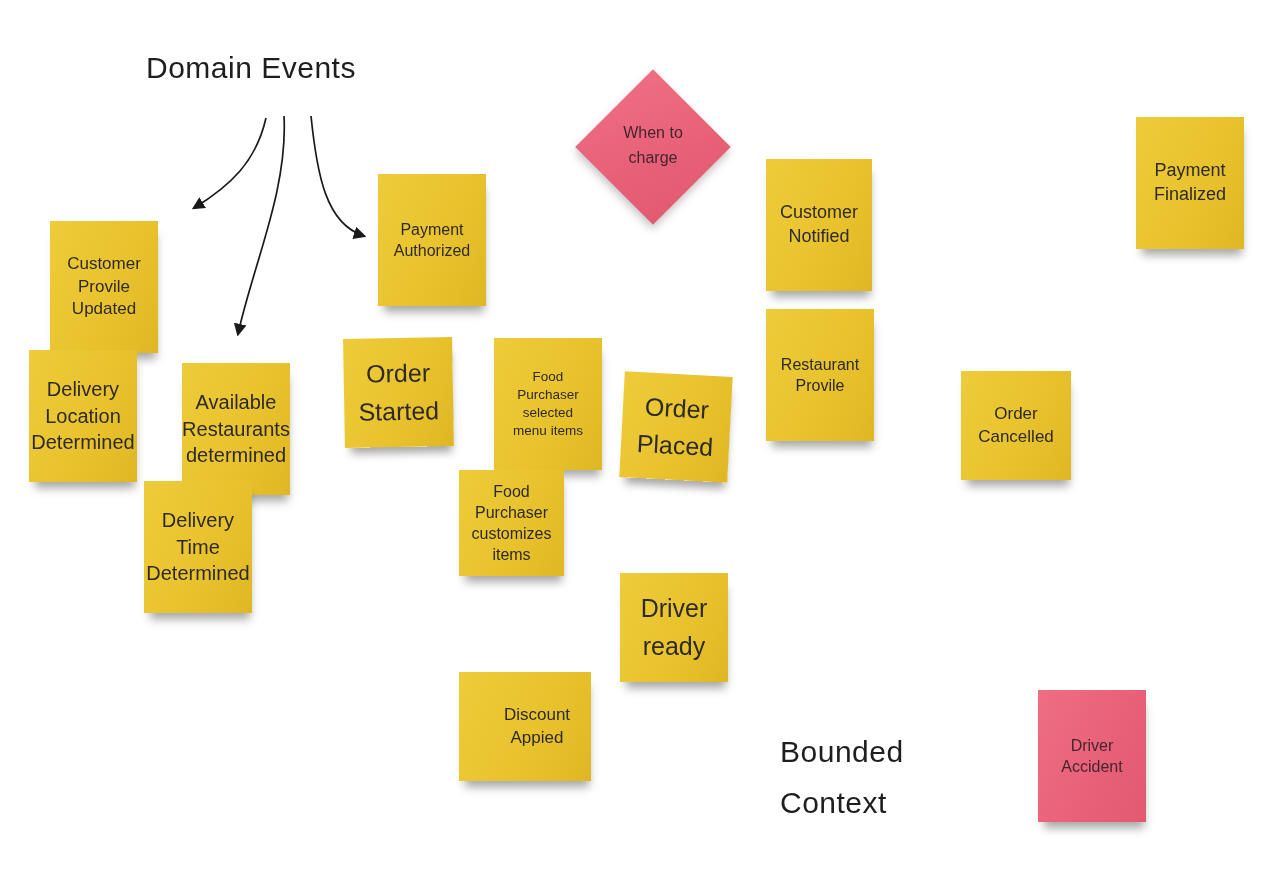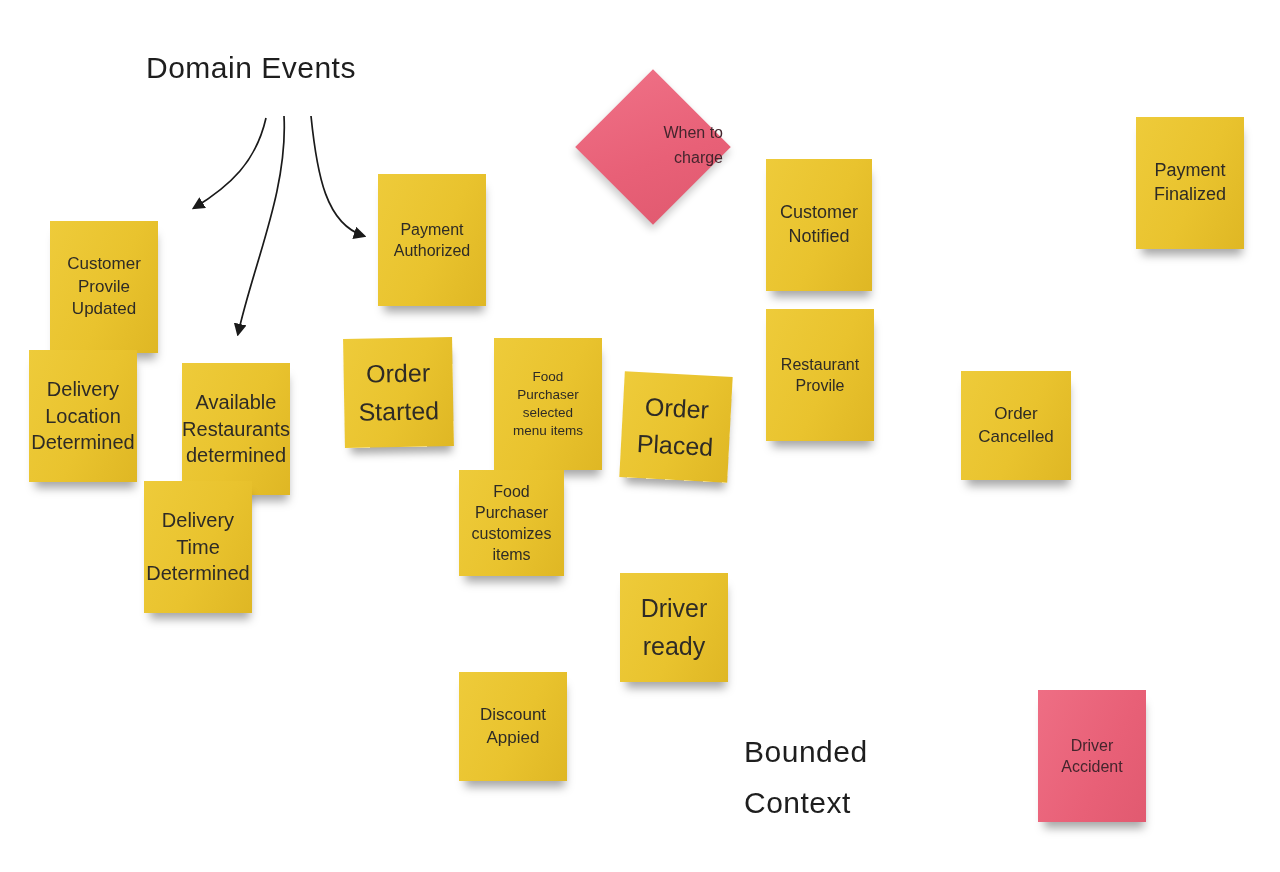--- a/index.html
+++ b/index.html
@@ -22,21 +22,21 @@
     letter-spacing: 0.5px;
     white-space: pre-line;
     line-height: 1.7;
   }
   #title-domain-events {
     left: 146px;
     top: 50px;
     line-height: 1.2;
   }
   #title-bounded-context {
-    left: 744px;
+    left: 780px;
     top: 726px;
   }
   .arrows-layer {
     position: absolute;
     left: 0;
     top: 0;
     width: 1280px;
     height: 872px;
     pointer-events: none;
   }
@@ -72,39 +72,39 @@
   #note-payment-authorized         { left: 378px;  top: 174px; }
   #note-order-started              { left: 344px;  top: 338px; width: 109px; height: 109px; transform: rotate(-1deg); }
   #note-food-purchaser-selected-menu-items { left: 494px; top: 338px; }
   #note-food-purchaser-customizes-items    { left: 459px; top: 470px; width: 105px; height: 106px; }
   #note-order-placed               { left: 622px;  top: 374px; height: 106px; transform: rotate(3deg); }
   #note-restaurant-selected        { left: 766px;  top: 309px; }
   #note-customer-notified          { left: 766px;  top: 159px; width: 106px; }
   #note-payment-finalized          { left: 1136px; top: 117px; }
   #note-order-cancelled            { left: 961px;  top: 371px; width: 110px; height: 109px; }
   #note-driver-ready               { left: 620px;  top: 573px; height: 109px; }
-  #note-discount-applied           { left: 459px;  top: 672px; height: 109px; }
+  #note-discount-applied           { left: 459px;  top: 672px; height: 109px; padding-left: 24px; }
   #note-driver-accident            { left: 1038px; top: 690px; }
 
   .diamond {
     position: absolute;
     left: 598px;
     top: 92px;
     width: 110px;
     height: 110px;
     background: linear-gradient(115deg, #ee6e84 0%, #e86077 60%, #e25b71 100%);
     transform: rotate(45deg);
     box-shadow: 3px 4px 9px rgba(0,0,0,0.22);
   }
   .diamond-label {
     position: absolute;
     left: 583px;
     top: 121px;
     width: 140px;
-    text-align: right;
+    text-align: center;
     color: #44252d;
     font-size: 16px;
     line-height: 1.55;
     white-space: pre-line;
   }
 </style>
 </head>
 <body>
 
 <svg class="arrows-layer" viewBox="0 0 1280 872" xmlns="http://www.w3.org/2000/svg">

